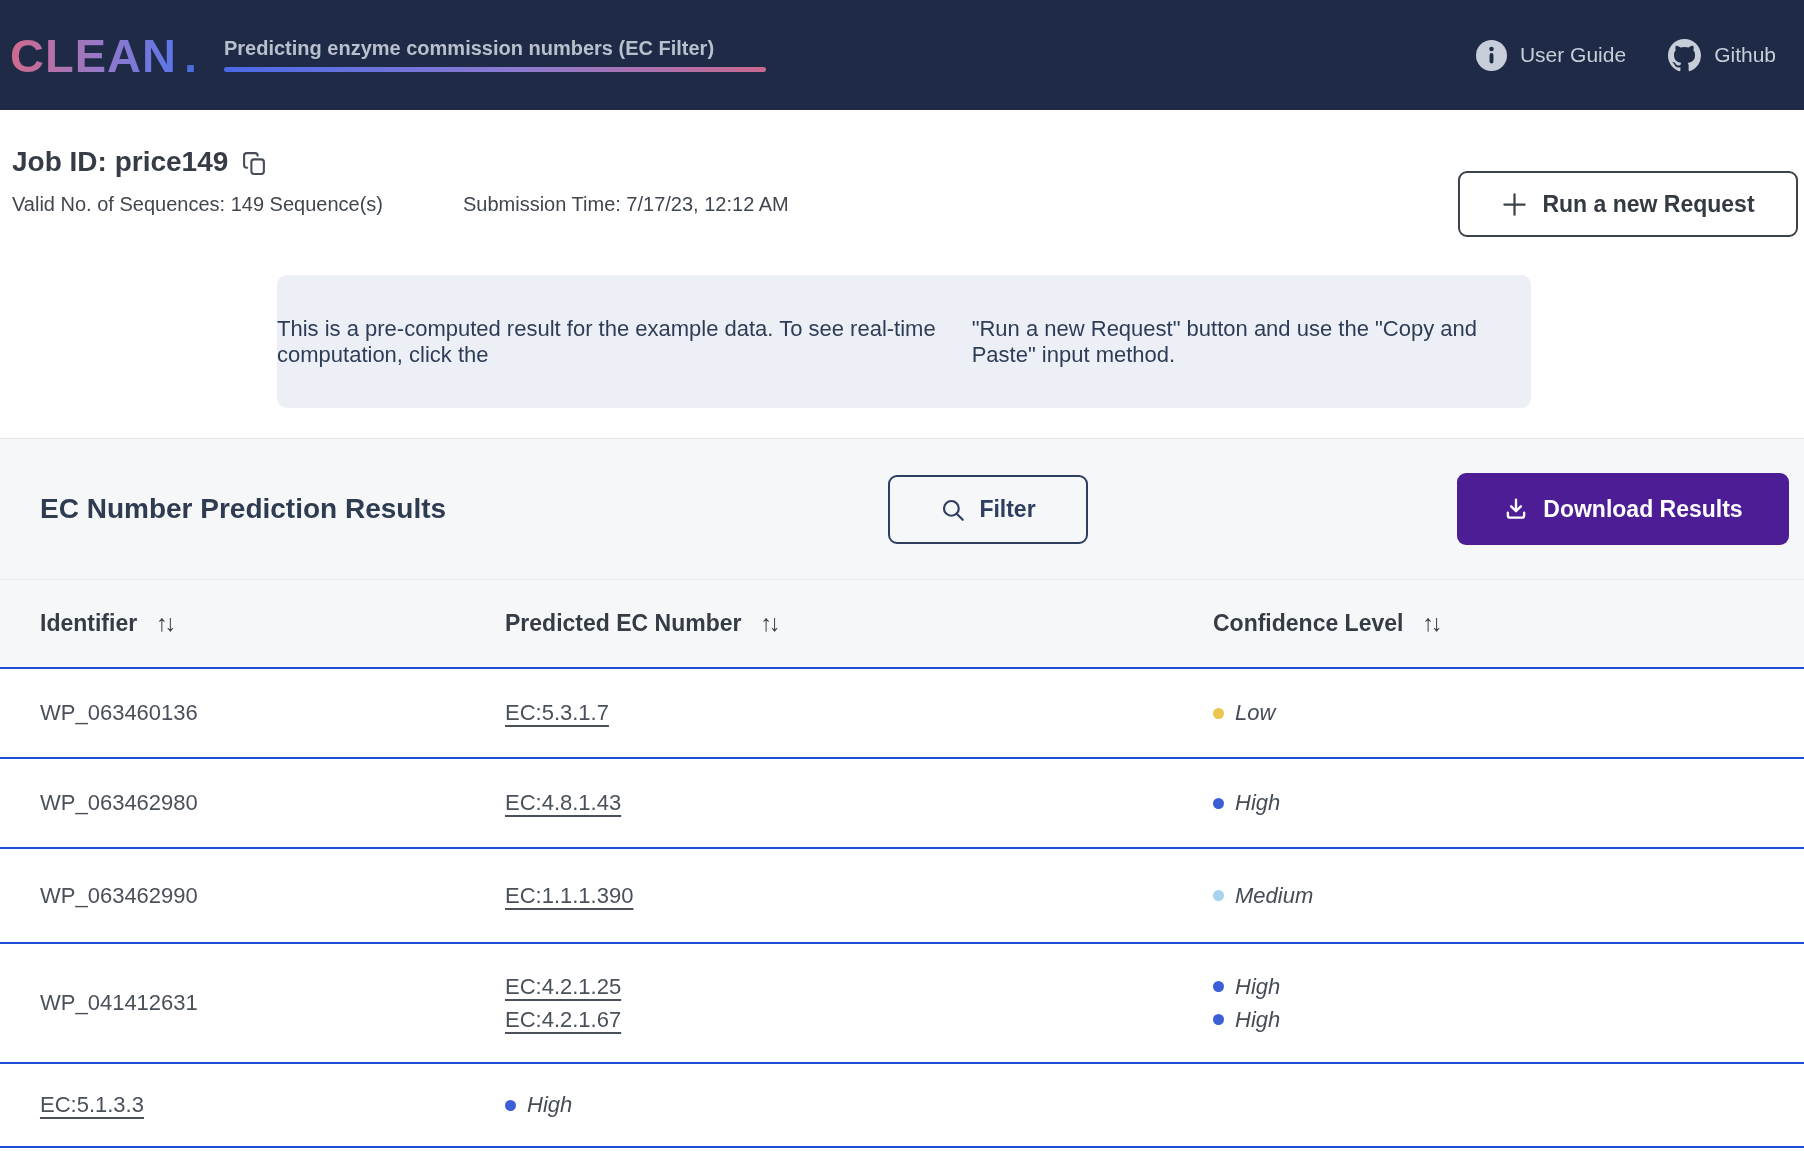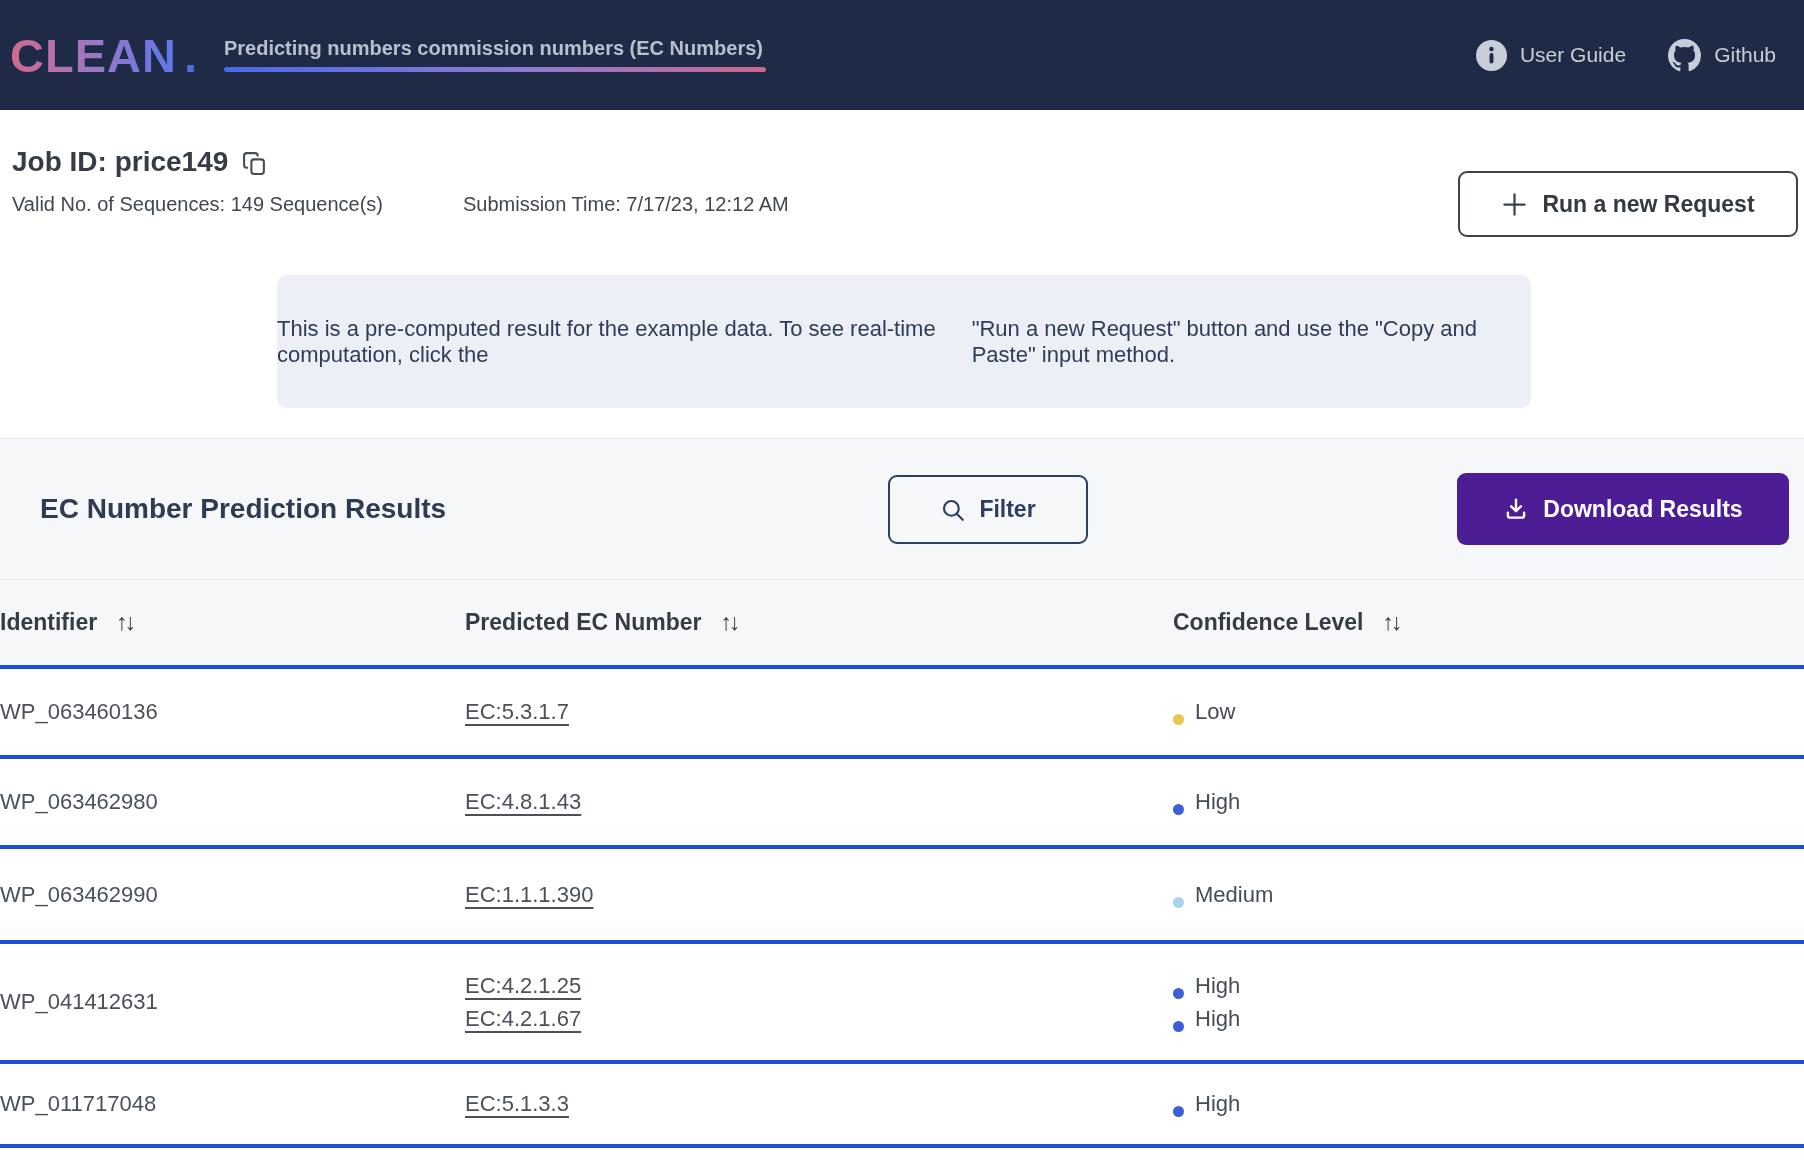--- a/index.html
+++ b/index.html
@@ -48,49 +48,49 @@
     border: 2px solid #2d3e61; border-radius: 9px; background: transparent;
     display: flex; align-items: center; justify-content: center; gap: 13px;
     font-size: 23px; font-weight: 700; color: #2d3e61; cursor: pointer; }
   .download-btn { position: absolute; right: 15px; top: 34px; height: 72px; width: 332px;
     background: #4c1d95; border: none; border-radius: 9px;
     display: flex; align-items: center; justify-content: center; gap: 14px;
     font-size: 23px; font-weight: 700; color: #ffffff; cursor: pointer; }
 
   
   .tbl-row { display: grid; grid-template-columns: 465px 708px auto;
-    align-items: center; border-bottom: 4px solid #1d4ed8; }
+    align-items: center; padding-left: 40px; border-bottom: 2px solid #1d4ed8; }
   .tbl-head { background: #f6f7f9; height: 90px; border-top: 1px solid #e4e7eb; }
   .th { display: flex; align-items: center; gap: 19px; font-size: 23px; font-weight: 700;
     color: #363c45; cursor: pointer; }
   .sort-glyph { font-size: 23px; font-weight: 400; letter-spacing: -3px; color: #363c45; }
   .data-row { min-height: 90px; background: #ffffff; }
   .row-tall { min-height: 120px; }
   .row-last { min-height: 84px; }
   .ident { font-size: 22px; color: #4a515a; }
   .ec-cell { display: flex; flex-direction: column; gap: 7px; align-items: flex-start; }
   .ec-link { font-size: 22px; color: #4a515a; text-decoration: underline;
     text-underline-offset: 5px; text-decoration-thickness: 1.5px; cursor: pointer; }
   .conf-cell { display: flex; flex-direction: column; gap: 7px; }
-  .conf-entry { display: flex; align-items: flex-end; gap: 11px; }
+  .conf-entry { display: flex; align-items: center; gap: 11px; font-style: italic; }
   .conf-dot { width: 11px; height: 11px; border-radius: 50%; flex: 0 0 auto; }
   .conf-label { font-size: 22px; color: #454c55; }
 
   svg { display: block; }
 </style>
 </head>
 <body>
 
 <header class="appbar">
   <div class="brand">
     <span class="brand-word">CLEAN</span>
     <span class="brand-dot">.</span>
   </div>
   <div class="subtitle-wrap">
-    <div class="subtitle">Predicting numbers commission numbers (EC Numbers)</div>
+    <div class="subtitle">Predicting enzyme commission numbers (EC Filter)</div>
     <div class="subtitle-underline"></div>
   </div>
   <nav class="nav">
     <div class="nav-item">
       <span>
         <svg width="31" height="31" viewBox="0 0 16 16">
           <circle cx="8" cy="8" r="8" fill="#c7ced9"></circle>
           <circle cx="8" cy="4.6" r="1.15" fill="#1e2a46"></circle>
           <rect x="7" y="6.7" width="2" height="5.4" rx="1" fill="#1e2a46"></rect>
         </svg>
@@ -227,21 +227,20 @@
         <span class="conf-label">High</span>
       </div>
       <div class="conf-entry">
         <span class="conf-dot" style="background-color: rgb(60, 95, 216);"></span>
         <span class="conf-label">High</span>
       </div>
     </div>
   </div>
 
   <div class="tbl-row data-row row-last">
-    <div class="ident">WP_011717048</div>
     <div class="ec-cell">
       <a class="ec-link">EC:5.1.3.3</a>
     </div>
     <div class="conf-cell">
       <div class="conf-entry">
         <span class="conf-dot" style="background-color: rgb(60, 95, 216);"></span>
         <span class="conf-label">High</span>
       </div>
     </div>
   </div>

